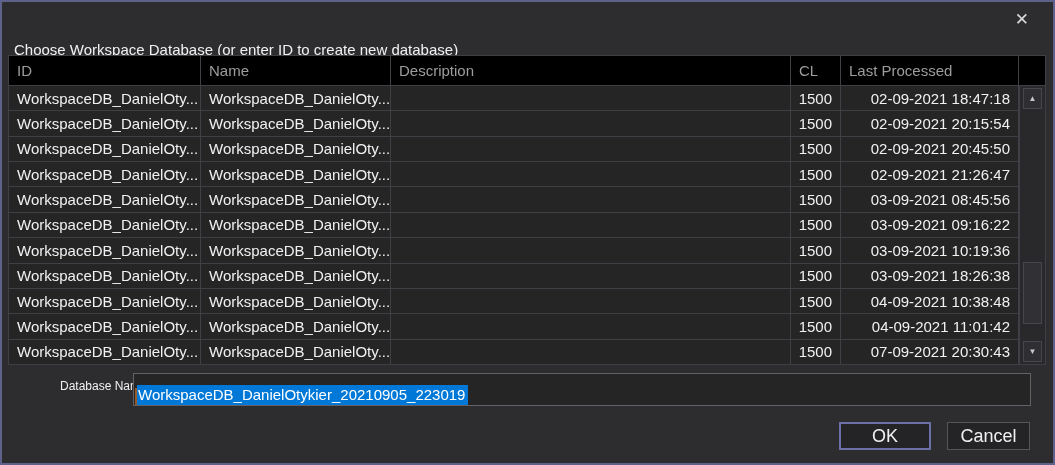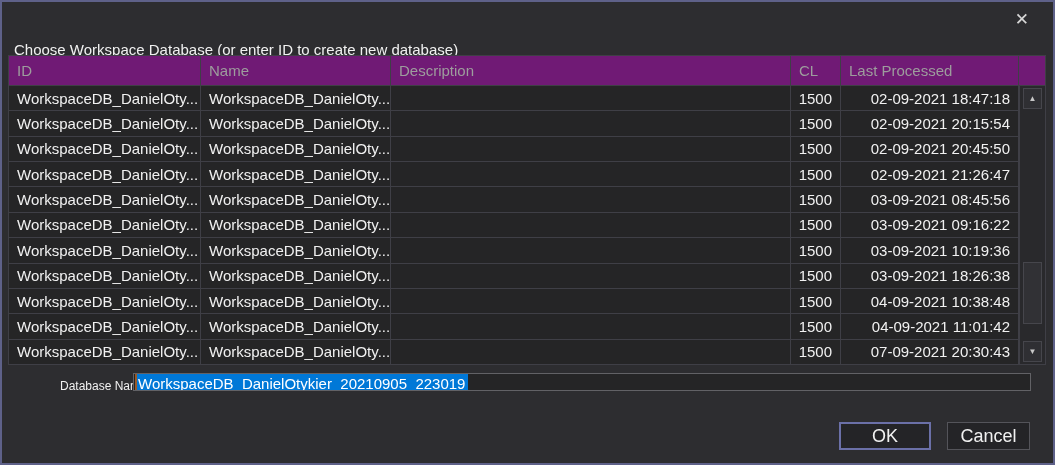--- a/index.html
+++ b/index.html
@@ -30,21 +30,21 @@
   
   .table {
     position: absolute; left: 6px; top: 53px;
     width: 1038px; height: 310px;
     box-sizing: border-box;
     background: #252526;
     border: 1px solid #3f3f46;
   }
   .thead {
     display: flex; height: 30px;
-    background: #701a75; color: #9d9d9d;
+    background: #000000; color: #9d9d9d;
     border-bottom: 1px solid #3f3f46;
     box-sizing: border-box;
   }
   .th, .td {
     box-sizing: border-box;
     padding: 0 8px;
     border-right: 1px solid #3f3f46;
     display: flex; align-items: center;
     font-size: 15px; white-space: nowrap; overflow: hidden;
   }
@@ -89,25 +89,25 @@
     box-sizing: border-box;
   }
 
   
   .dbname-label {
     position: absolute; left: 12px; top: 377px;
     font-size: 12px; color: #f1f1f1; white-space: nowrap; margin-left: 46px;
   }
   .dbname-input {
     position: absolute; left: 131px; top: 371px;
-    width: 898px; height: 18px;
+    width: 898px; height: 33px;
     box-sizing: border-box;
     background: #252526;
     border: 1px solid #626266;
-    display: flex; align-items: flex-start;
+    display: flex; align-items: flex-end;
     padding: 0 1px;
     font-size: 15px;
     overflow: hidden;
   }
   .caret { width: 2px; height: 17px; background: #9a5a28; flex: 0 0 auto; }
   .selected-text {
     background: #0078d7; color: #ffffff;
     padding: 1px 3px 2px 1px; white-space: nowrap;
   }
 

